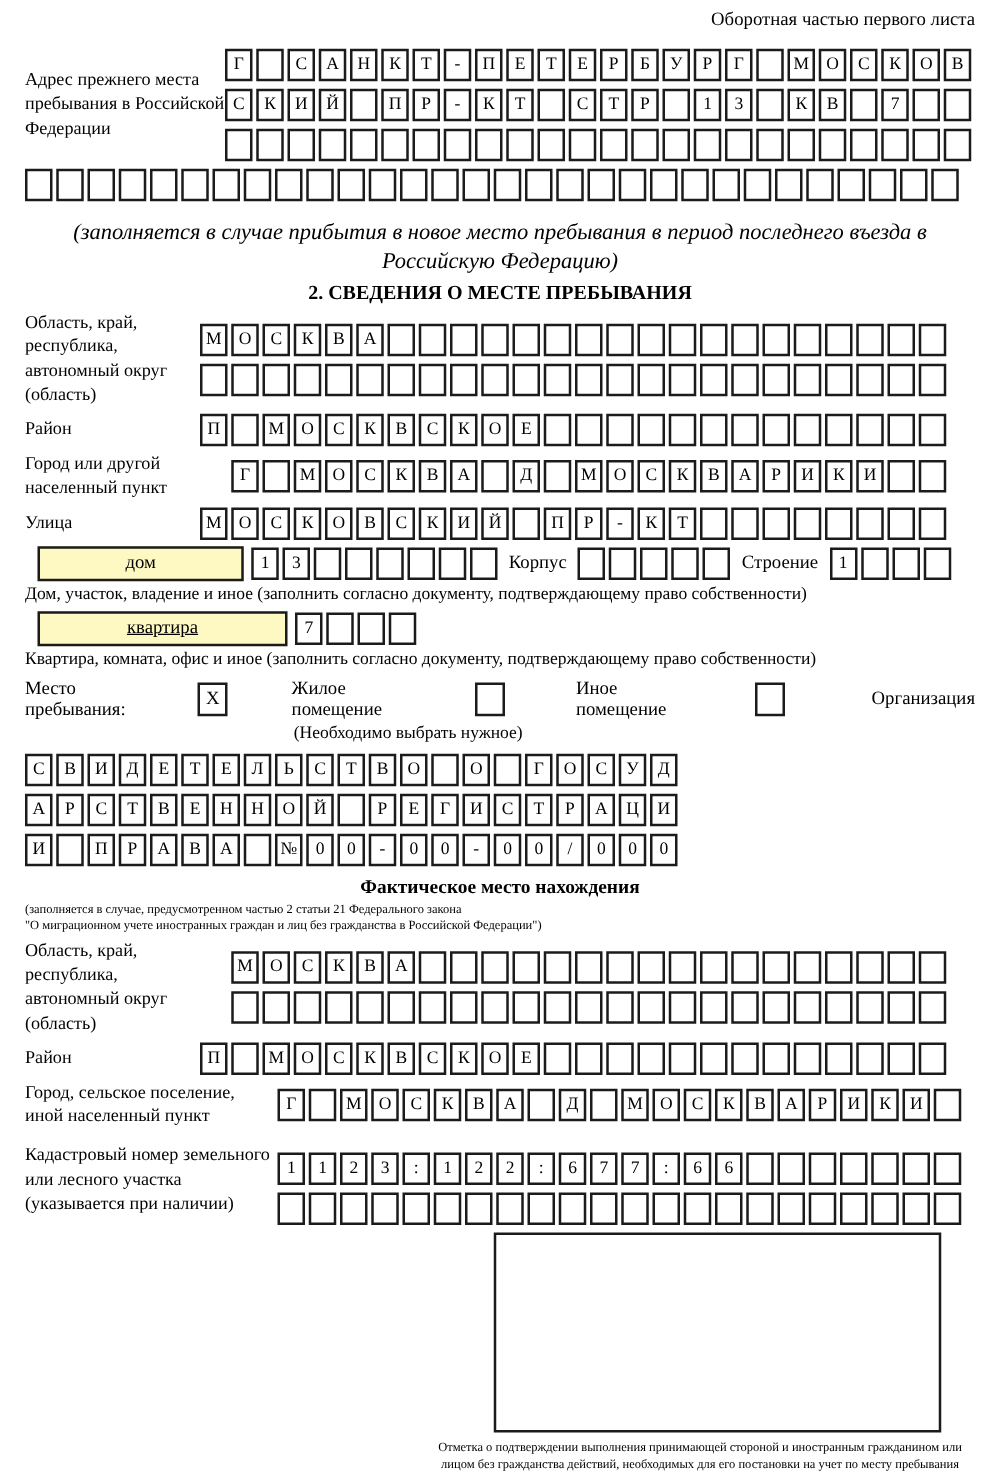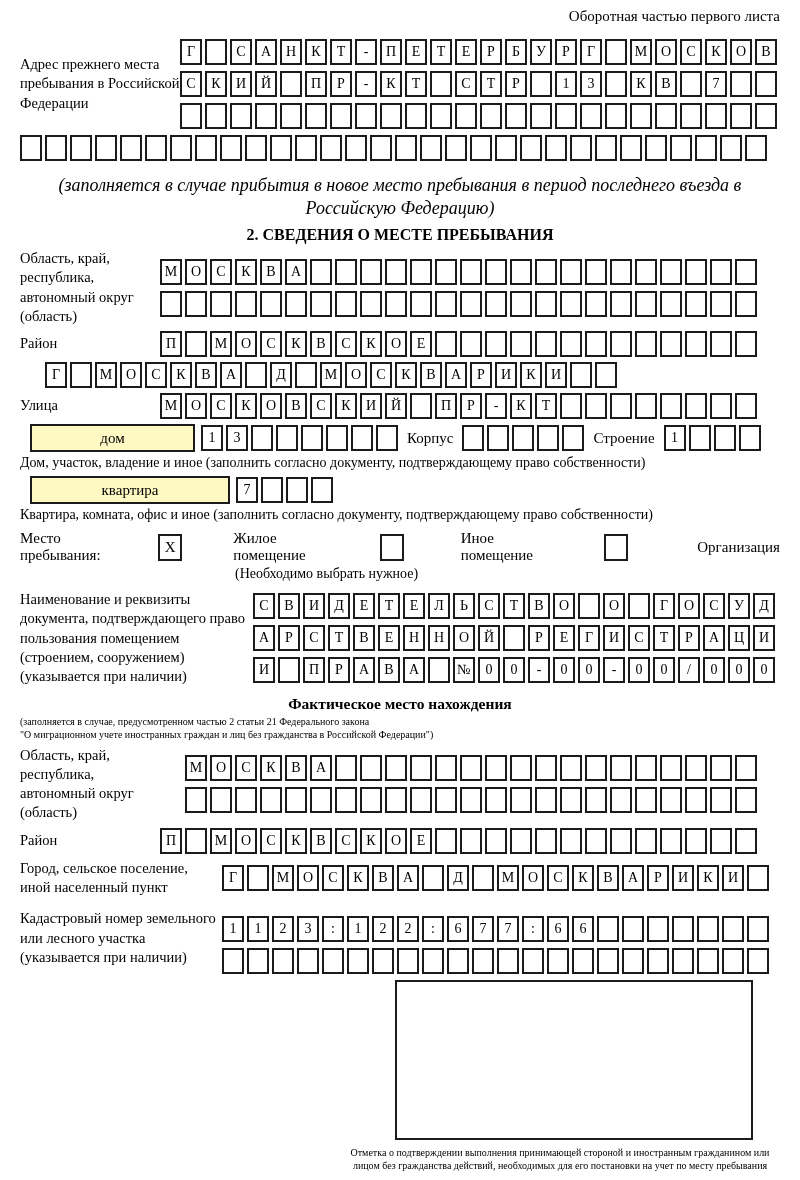--- a/index.html
+++ b/index.html
@@ -27,21 +27,21 @@
   .note{font-size:18px;text-align:center;margin-top:13px;line-height:1.25;font-style:italic;}
   .h2{font-weight:bold;font-size:16px;text-align:center;margin:7px 0 2px 0;}
   .h3{font-weight:bold;font-size:15.5px;text-align:center;margin:8px 0 2px 0;}
   .sub{font-size:10px;line-height:1.3;}
   .houserow{display:flex;align-items:center;margin-top:5px;gap:6px;}
   .widebox{
     border:2px solid #1b1b1b;height:28px;box-sizing:border-box;
     display:flex;align-items:center;justify-content:center;font-size:15px;background:#fef9c3;
   }
   .wb165{flex:0 0 165px;width:165px;margin-left:10px;}
-  .wb200{flex:0 0 200px;width:200px;margin-left:10px;}
+  .wb200{flex:0 0 200px;width:200px;margin-left:10px;text-decoration:underline;}
   .inlinelabel{font-size:15px;white-space:nowrap;padding:0 3px;}
   .capnote{font-size:14px;margin-top:3px;}
   .stayrow{display:flex;align-items:center;margin-top:7px;font-size:15px;gap:43px;}
   .checkbox{
     flex:0 0 24px;width:24px;height:27px;box-sizing:border-box;border:2px solid #1b1b1b;
     display:flex;align-items:center;justify-content:center;font-size:15px;background:#fff;
   }
   .staynote{font-size:14px;margin:2px 0 0 215px;}
   .markbox{width:358px;height:160px;border:2px solid #1b1b1b;box-sizing:border-box;margin:6px 0 0 375px;background:#fff;}
   .markcaption{width:420px;margin:6px 0 0 330px;text-align:center;font-size:10px;line-height:1.3;}
@@ -252,20 +252,21 @@
       <span class="cell"></span>
       <span class="cell"></span>
       <span class="cell"></span>
       <span class="cell"></span>
       <span class="cell"></span>
       <span class="cell"></span>
     </div>
 </div>
 
 <div class="frow">
+  <div class="flabel w140">Город или другой населенный пункт</div>
   <div class="cellrow indent25">
       <span class="cell">Г</span>
       <span class="cell"></span>
       <span class="cell">М</span>
       <span class="cell">О</span>
       <span class="cell">С</span>
       <span class="cell">К</span>
       <span class="cell">В</span>
       <span class="cell">А</span>
       <span class="cell"></span>
@@ -362,21 +363,20 @@
   <span class="checkbox" style="margin-left:10px;">X</span>
   <span style="margin-left:8px;">Жилое помещение</span>
   <span class="checkbox" style="margin-left:22px;"></span>
   <span style="margin-left:14px;">Иное помещение</span>
   <span class="checkbox" style="margin-left:26px;"></span>
   <span style="margin-left:26px;">Организация</span>
 </div>
 <div class="staynote">(Необходимо выбрать нужное)</div>
 
 <div class="frow" style="margin-top:8px;">
-  <div class="flabel w233">Наименование и реквизиты документа, подтверждающего право пользования помещением (строением, сооружением) (указывается при наличии)</div>
   <div class="cellcol">
     <div class="cellrow">
         <span class="cell">С</span>
         <span class="cell">В</span>
         <span class="cell">И</span>
         <span class="cell">Д</span>
         <span class="cell">Е</span>
         <span class="cell">Т</span>
         <span class="cell">Е</span>
         <span class="cell">Л</span>

